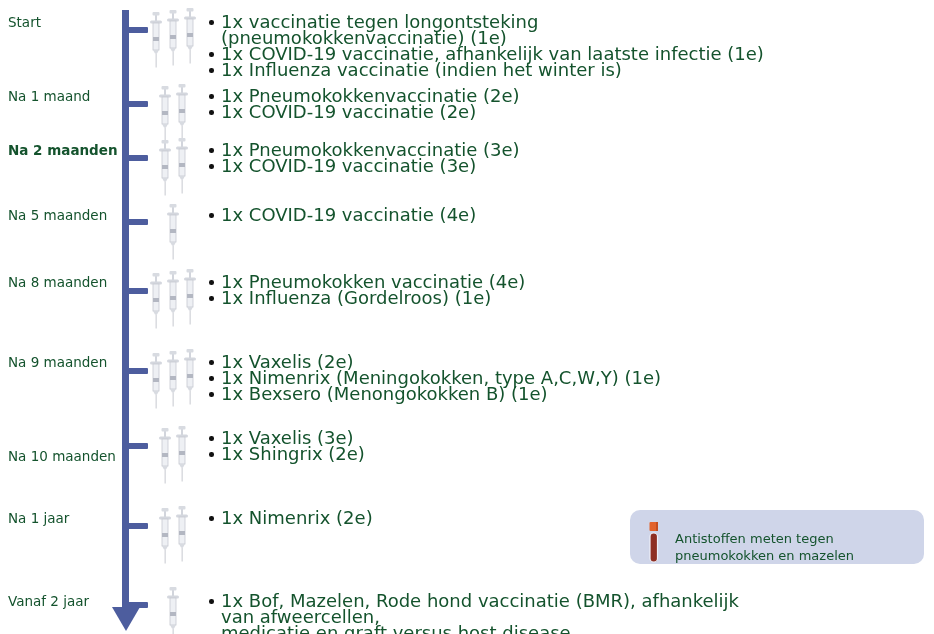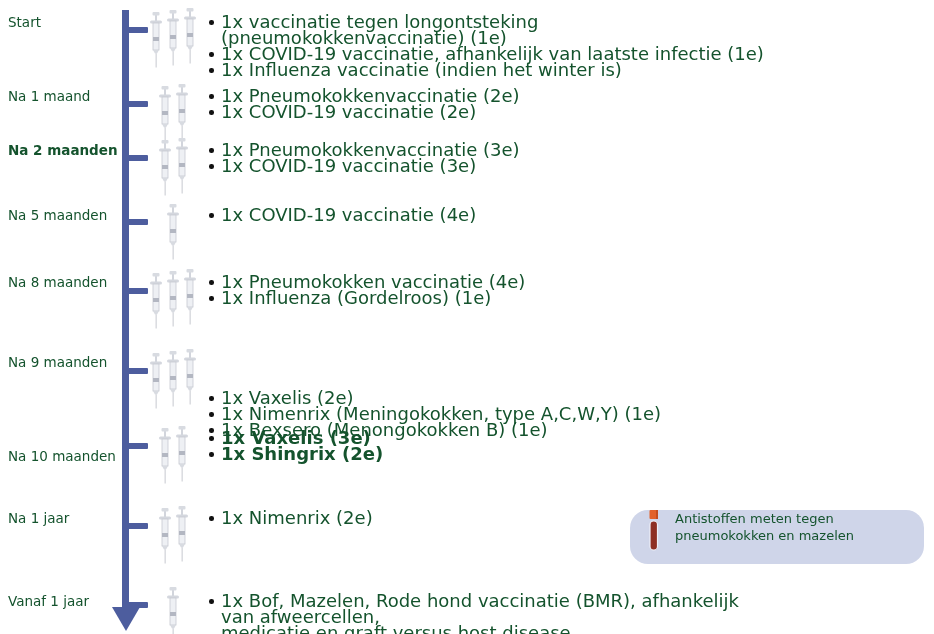--- a/index.html
+++ b/index.html
@@ -76,23 +76,23 @@
     width: 4.5px; height: 4.5px;
     border-radius: 50%;
     background: #111;
   }
 
   
   .callout {
     position: absolute;
     left: 630px; top: 510px;
     width: 294px; height: 54px;
-    border-radius: 18px;
+    border-radius: 10px;
     display: flex;
-    align-items: flex-start;
+    align-items: flex-end;
     gap: 13px;
     padding-left: 15px;
     box-sizing: border-box;
   }
   .callout-text {
     font-size: 13px;
     line-height: 17px;
     white-space: pre-line;
   }
 </style>
@@ -268,21 +268,21 @@
         <svg width="14" height="58" viewBox="0 0 14 58">
           <rect x="6" y="3" width="2" height="6" fill="#d2d5dc"></rect>
           <rect x="3.5" y="0" width="7" height="3.6" rx="1" fill="#d8dbe1"></rect>
           <rect x="1" y="8.5" width="12" height="3" rx="1.5" fill="#d4d7de"></rect>
           <rect x="4" y="11" width="6" height="27" fill="#eef0f4" stroke="#c6c9d1" stroke-width="0.8"></rect>
           <rect x="4" y="25" width="6" height="4" fill="#b3b7c2"></rect>
           <polygon points="4,38 10,38 8,41.5 6,41.5" fill="#d8dbe1"></polygon>
           <rect x="6.7" y="41.5" width="0.8" height="14" fill="#b8bbc4"></rect>
         </svg>
       </div>
-      <ul class="vax-list" style="top: 354px; margin-top: 36px;">
+      <ul class="vax-list" style="top: 354px;">
         <li>1x Vaxelis (2e)</li>
         <li>1x Nimenrix (Meningokokken, type A,C,W,Y) (1e)</li>
         <li>1x Bexsero (Menongokokken B) (1e)</li>
       </ul>
       <div class="tick" style="top: 443px; background: rgb(77, 93, 158);"></div>
       <div class="milestone-label" style="top: 448px;">Na 10 maanden</div>
       <div class="syringe-group" style="top: 424px;">
         <svg width="14" height="58" viewBox="0 0 14 58">
           <rect x="6" y="3" width="2" height="6" fill="#d2d5dc"></rect>
           <rect x="3.5" y="0" width="7" height="3.6" rx="1" fill="#d8dbe1"></rect>
@@ -295,21 +295,21 @@
         <svg width="14" height="58" viewBox="0 0 14 58">
           <rect x="6" y="3" width="2" height="6" fill="#d2d5dc"></rect>
           <rect x="3.5" y="0" width="7" height="3.6" rx="1" fill="#d8dbe1"></rect>
           <rect x="1" y="8.5" width="12" height="3" rx="1.5" fill="#d4d7de"></rect>
           <rect x="4" y="11" width="6" height="27" fill="#eef0f4" stroke="#c6c9d1" stroke-width="0.8"></rect>
           <rect x="4" y="25" width="6" height="4" fill="#b3b7c2"></rect>
           <polygon points="4,38 10,38 8,41.5 6,41.5" fill="#d8dbe1"></polygon>
           <rect x="6.7" y="41.5" width="0.8" height="14" fill="#b8bbc4"></rect>
         </svg>
       </div>
-      <ul class="vax-list" style="top: 430px; font-weight: bold;">
+      <ul class="vax-list" style="top: 430px;">
         <li>1x Vaxelis (3e)</li>
         <li>1x Shingrix (2e)</li>
       </ul>
       <div class="tick" style="top: 523px; background: rgb(77, 93, 158);"></div>
       <div class="milestone-label" style="top: 510px;">Na 1 jaar</div>
       <div class="syringe-group" style="top: 504px;">
         <svg width="14" height="58" viewBox="0 0 14 58">
           <rect x="6" y="3" width="2" height="6" fill="#d2d5dc"></rect>
           <rect x="3.5" y="0" width="7" height="3.6" rx="1" fill="#d8dbe1"></rect>
           <rect x="1" y="8.5" width="12" height="3" rx="1.5" fill="#d4d7de"></rect>
@@ -325,21 +325,21 @@
           <rect x="4" y="11" width="6" height="27" fill="#eef0f4" stroke="#c6c9d1" stroke-width="0.8"></rect>
           <rect x="4" y="25" width="6" height="4" fill="#b3b7c2"></rect>
           <polygon points="4,38 10,38 8,41.5 6,41.5" fill="#d8dbe1"></polygon>
           <rect x="6.7" y="41.5" width="0.8" height="14" fill="#b8bbc4"></rect>
         </svg>
       </div>
       <ul class="vax-list" style="top: 510px;">
         <li>1x Nimenrix (2e)</li>
       </ul>
       <div class="tick" style="top: 602px; background: rgb(77, 93, 158);"></div>
-      <div class="milestone-label" style="top: 593px;">Vanaf 1 jaar</div>
+      <div class="milestone-label" style="top: 593px;">Vanaf 2 jaar</div>
       <div class="syringe-group" style="top: 583px;">
         <svg width="14" height="58" viewBox="0 0 14 58">
           <rect x="6" y="3" width="2" height="6" fill="#d2d5dc"></rect>
           <rect x="3.5" y="0" width="7" height="3.6" rx="1" fill="#d8dbe1"></rect>
           <rect x="1" y="8.5" width="12" height="3" rx="1.5" fill="#d4d7de"></rect>
           <rect x="4" y="11" width="6" height="27" fill="#eef0f4" stroke="#c6c9d1" stroke-width="0.8"></rect>
           <rect x="4" y="25" width="6" height="4" fill="#b3b7c2"></rect>
           <polygon points="4,38 10,38 8,41.5 6,41.5" fill="#d8dbe1"></polygon>
           <rect x="6.7" y="41.5" width="0.8" height="14" fill="#b8bbc4"></rect>
         </svg>

